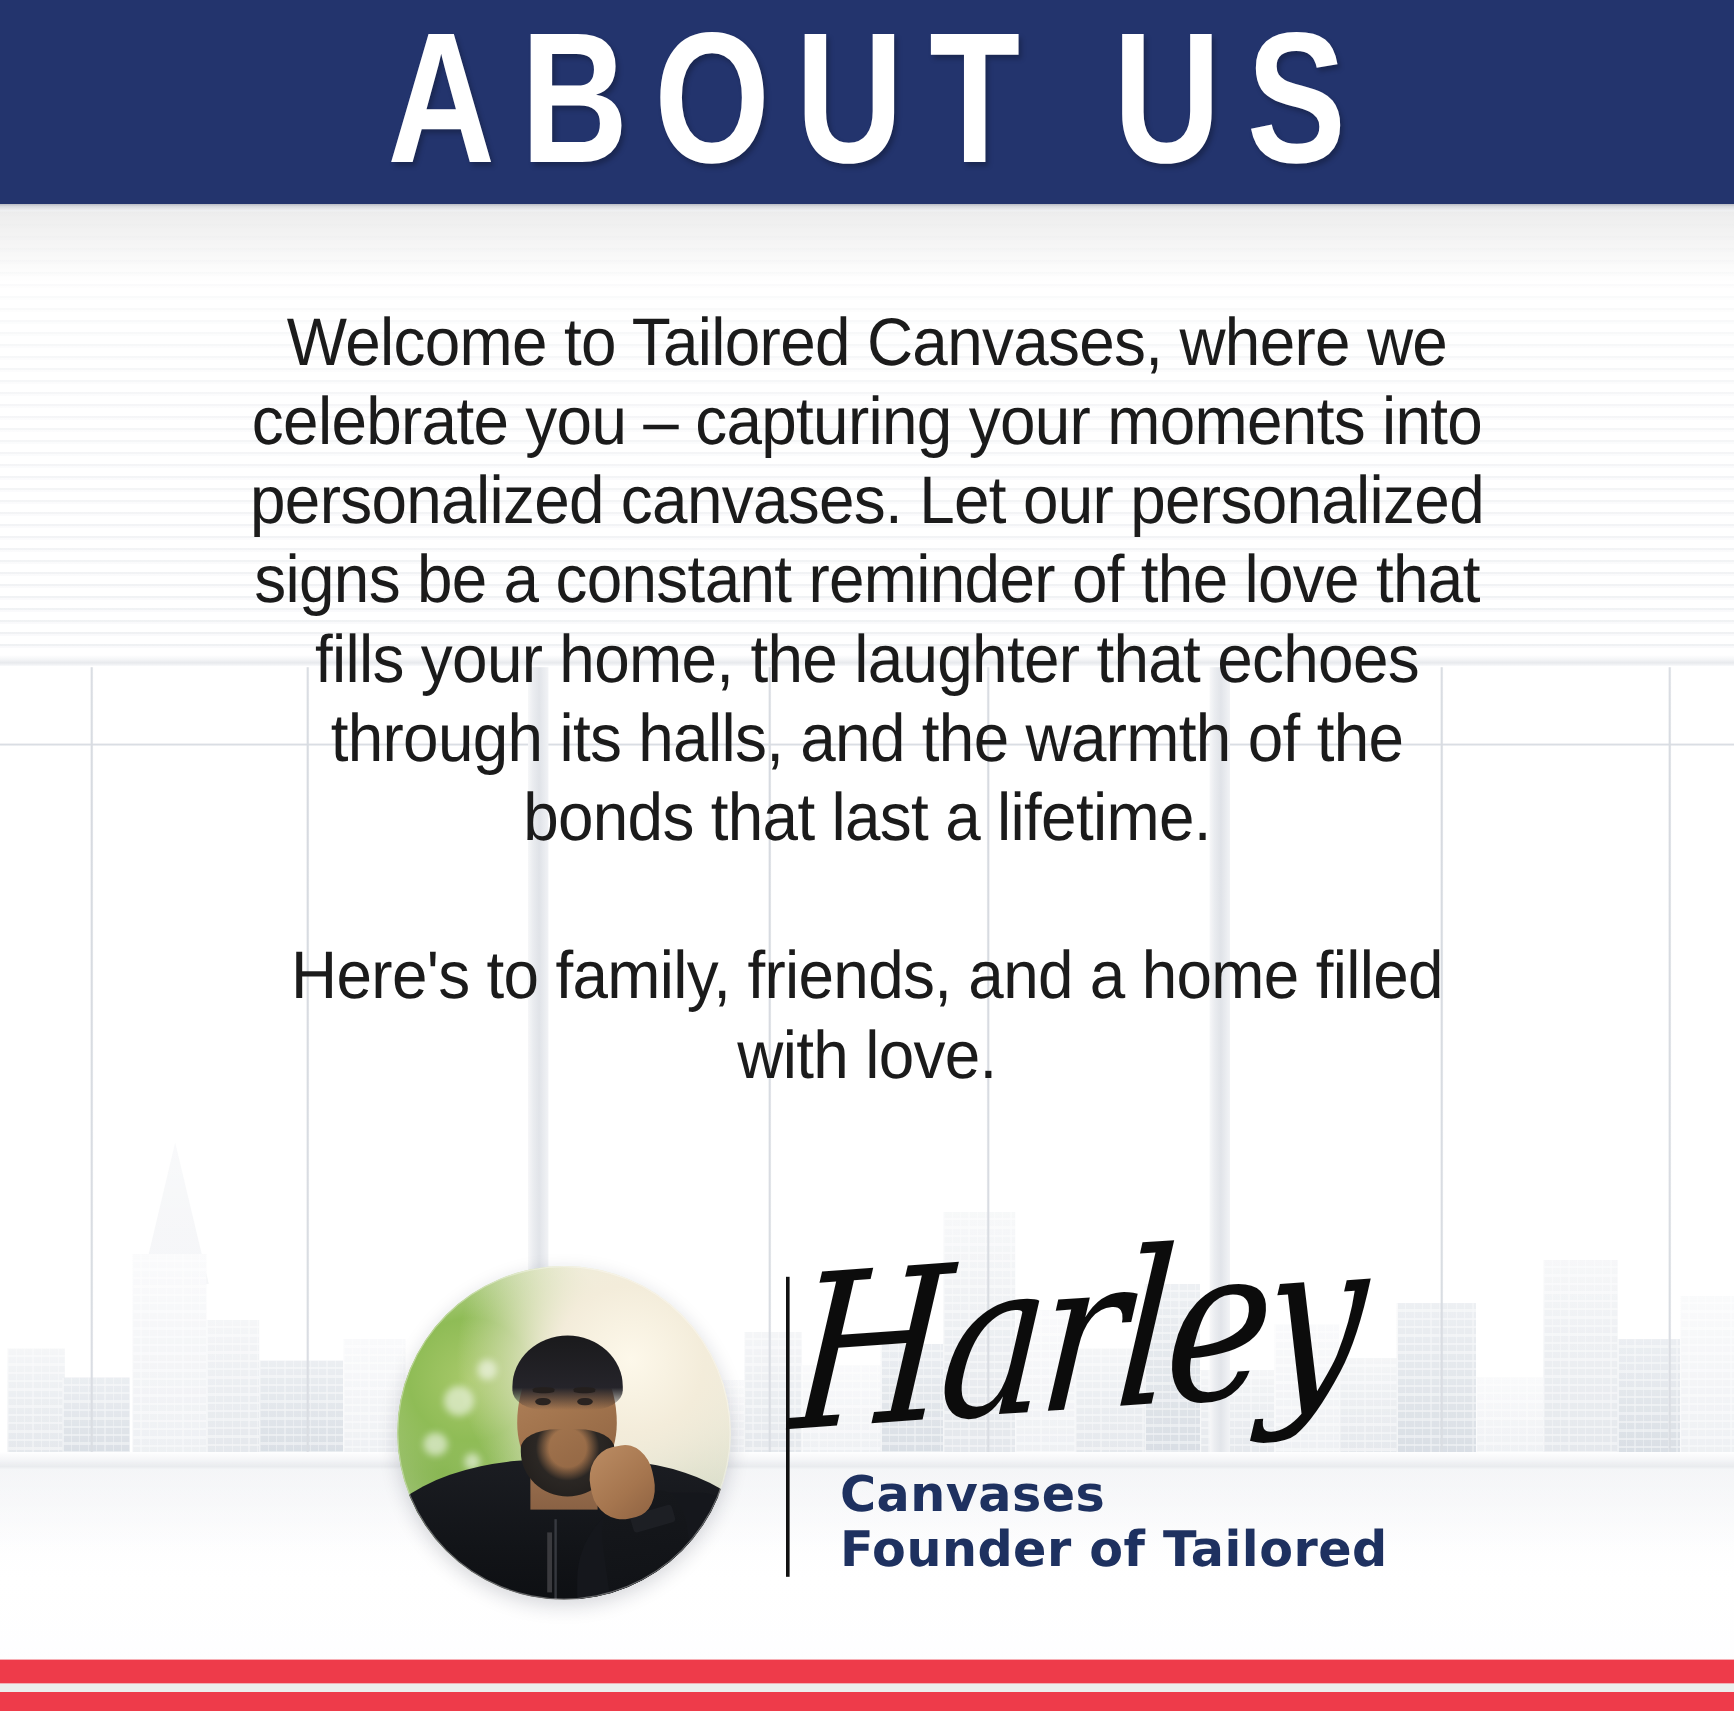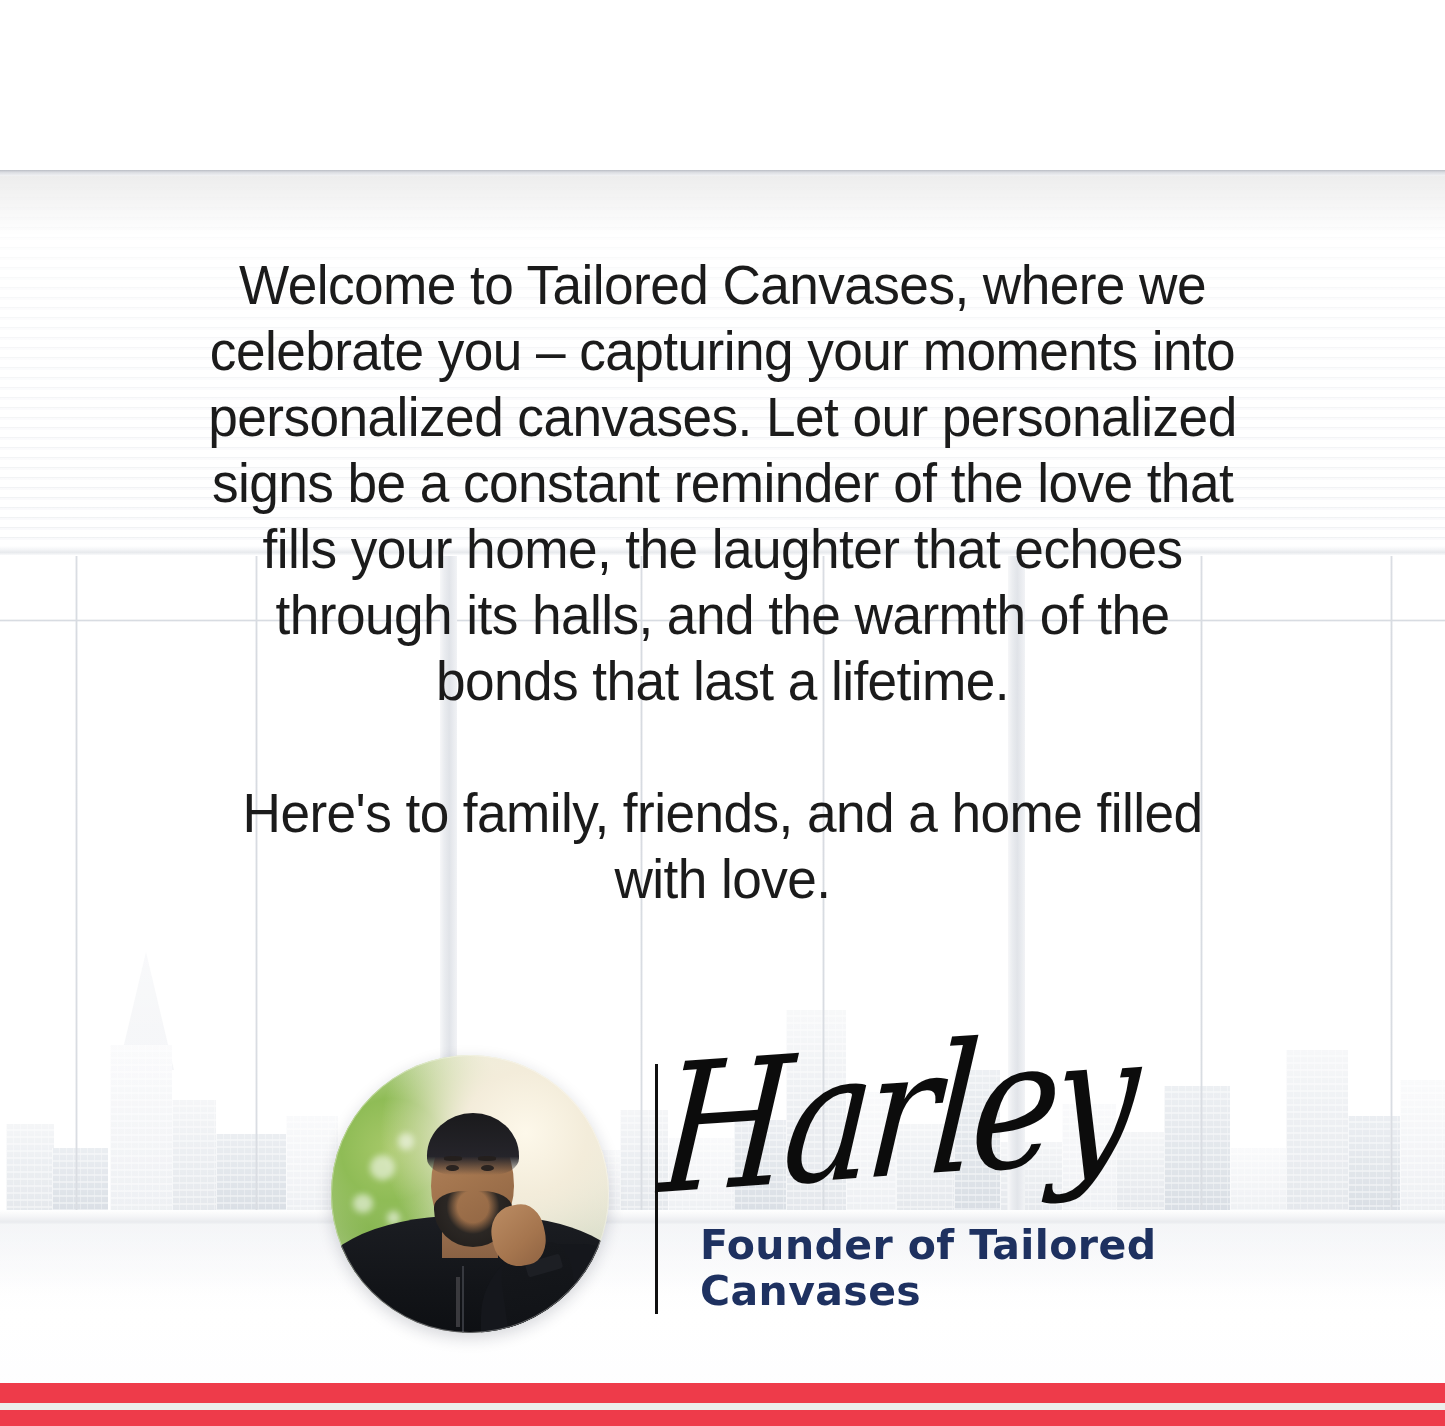--- a/index.html
+++ b/index.html
@@ -412,20 +412,23 @@
     <div class="mullion post" style="left:1008px;"></div>
     <div class="mullion thin" style="left:1200px;"></div>
     <div class="mullion thin" style="left:1390px;"></div>
 
     <div class="sill"></div>
     <div class="floor"></div>
     <div class="floor-sheen"></div>
     <div class="scene-wash"></div>
   </div>
 
+  <div class="banner">
+    <div class="banner-title">ABOUT US</div>
+  </div>
   <div class="banner-edge"></div>
   <div class="banner-shadow"></div>
 
   <div class="copy">
     <p>Welcome to Tailored Canvases, where we celebrate you – capturing your moments into personalized canvases. Let our personalized signs be a constant reminder of the love that fills your home, the laughter that echoes through its halls, and the warmth of the bonds that last a lifetime.</p>
     <p>Here's to family, friends, and a home filled with love.</p>
   </div>
 
   <div class="avatar">
     <div class="avatar-inner">
@@ -451,21 +454,21 @@
       <div class="av-necklace"></div>
       <div class="av-ring"></div>
     </div>
   </div>
 
   <div class="divider"></div>
 
   <div class="signature">Harley</div>
 
   <div class="founder">
+    <div>Canvases</div>
     <div>Founder of Tailored</div>
-    <div>Canvases</div>
   </div>
 
   <div class="bar-red-1"></div>
   <div class="bar-gap"></div>
   <div class="bar-red-2"></div>
 
 </div>
 
 </body></html>

